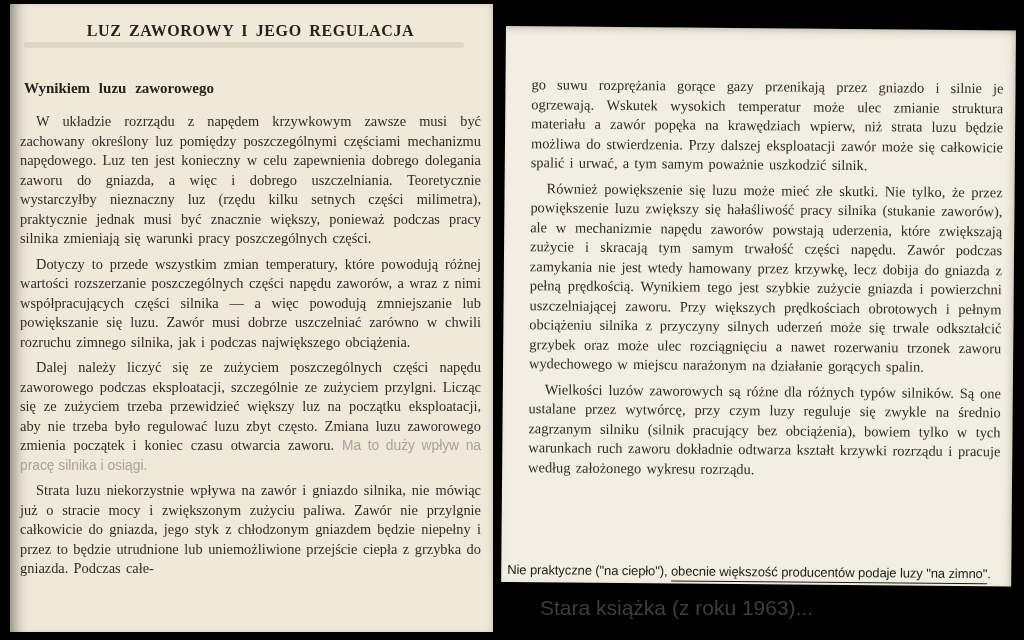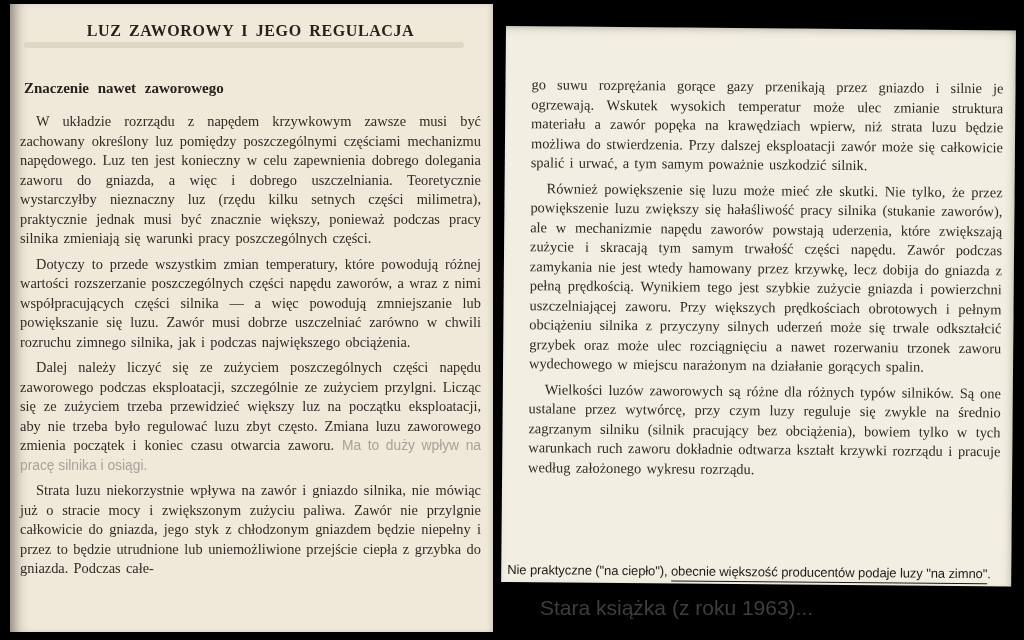--- a/index.html
+++ b/index.html
@@ -106,21 +106,21 @@
   }
 </style>
 </head>
 <body>
 
 <div id="stage">
 
   <div id="left-page" class="page">
     <div class="smudge"></div>
     <h1 id="page-title">LUZ ZAWOROWY I JEGO REGULACJA</h1>
-    <h2 id="section-heading">Znaczenie nawet zaworowego</h2>
+    <h2 id="section-heading">Wynikiem luzu zaworowego</h2>
     <p class="body-par">W układzie rozrządu z napędem krzywkowym zawsze musi być zachowany określony luz pomiędzy poszczególnymi częściami mechanizmu napędowego. Luz ten jest konieczny w celu zapewnienia dobrego dolegania zaworu do gniazda, a więc i dobrego uszczelniania. Teoretycznie wystarczyłby nieznaczny luz (rzędu kilku setnych części milimetra), praktycznie jednak musi być znacznie większy, ponieważ podczas pracy silnika zmieniają się warunki pracy poszczególnych części.</p>
     <p class="body-par">Dotyczy to przede wszystkim zmian temperatury, które powodują różnej wartości rozszerzanie poszczególnych części napędu zaworów, a wraz z nimi współpracujących części silnika — a więc powodują zmniejszanie lub powiększanie się luzu. Zawór musi dobrze uszczelniać zarówno w chwili rozruchu zimnego silnika, jak i podczas największego obciążenia.</p>
     <p class="body-par"><span>Dalej należy liczyć się ze zużyciem poszczególnych części napędu zaworowego podczas eksploatacji, szczególnie ze zużyciem przylgni. Licząc się ze zużyciem trzeba przewidzieć większy luz na początku eksploatacji, aby nie trzeba było regulować luzu zbyt często. Zmiana luzu zaworowego zmienia początek i koniec czasu otwarcia zaworu. </span><span class="gray-note">Ma to duży wpływ na pracę silnika i osiągi.</span></p>
     <p class="body-par">Strata luzu niekorzystnie wpływa na zawór i gniazdo silnika, nie mówiąc już o stracie mocy i zwiększonym zużyciu paliwa. Zawór nie przylgnie całkowicie do gniazda, jego styk z chłodzonym gniazdem będzie niepełny i przez to będzie utrudnione lub uniemożliwione przejście ciepła z grzybka do gniazda. Podczas całe-</p>
   </div>
 
   <div id="right-page" class="page">
     <p class="body-par no-indent">go suwu rozprężania gorące gazy przenikają przez gniazdo i silnie je ogrzewają. Wskutek wysokich temperatur może ulec zmianie struktura materiału a zawór popęka na krawędziach wpierw, niż strata luzu będzie możliwa do stwierdzenia. Przy dalszej eksploatacji zawór może się całkowicie spalić i urwać, a tym samym poważnie uszkodzić silnik.</p>
     <p class="body-par">Również powiększenie się luzu może mieć złe skutki. Nie tylko, że przez powiększenie luzu zwiększy się hałaśliwość pracy silnika (stukanie zaworów), ale w mechanizmie napędu zaworów powstają uderzenia, które zwiększają zużycie i skracają tym samym trwałość części napędu. Zawór podczas zamykania nie jest wtedy hamowany przez krzywkę, lecz dobija do gniazda z pełną prędkością. Wynikiem tego jest szybkie zużycie gniazda i powierzchni uszczelniającej zaworu. Przy większych prędkościach obrotowych i pełnym obciążeniu silnika z przyczyny silnych uderzeń może się trwale odkształcić grzybek oraz może ulec rozciągnięciu a nawet rozerwaniu trzonek zaworu wydechowego w miejscu narażonym na działanie gorących spalin.</p>
     <p class="body-par">Wielkości luzów zaworowych są różne dla różnych typów silników. Są one ustalane przez wytwórcę, przy czym luzy reguluje się zwykle na średnio zagrzanym silniku (silnik pracujący bez obciążenia), bowiem tylko w tych warunkach ruch zaworu dokładnie odtwarza kształt krzywki rozrządu i pracuje według założonego wykresu rozrządu.</p>

